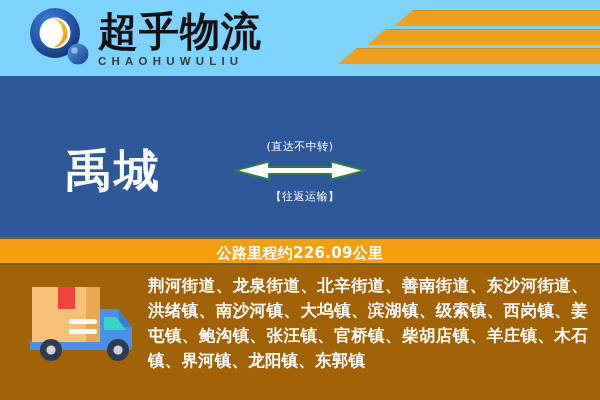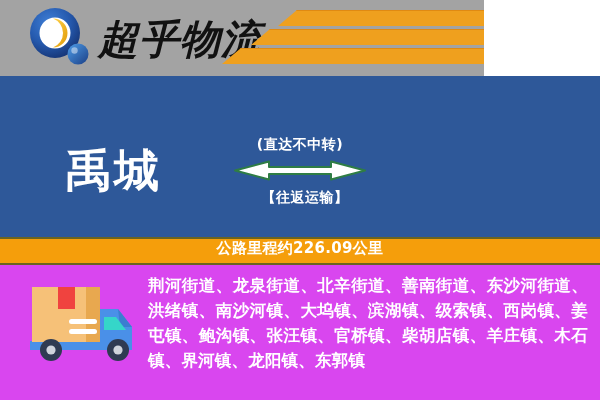--- a/index.html
+++ b/index.html
@@ -15,23 +15,22 @@
     overflow: hidden;
     font-family: "Liberation Sans", "DejaVu Sans", sans-serif;
     background: #ffffff;
     user-select: none;
   }
 
   
   .header {
     position: absolute;
     left: 0; top: 0;
-    width: 484px; height: 76px;
-    background: #a3a3a3;
-    font-style: italic;
+    width: 600px; height: 76px;
+    background: #7dd3fc;
   }
   .logo-group {
     position: absolute;
     left: 26px; top: 6px;
     display: flex;
     align-items: center;
   }
   .logo-mark {
     position: relative;
     width: 66px; height: 64px;
@@ -106,62 +105,62 @@
     left: 50%;
     top: 50%;
     transform: translate(-50%, -50%);
     width: 200px;
     display: flex;
     flex-direction: column;
     align-items: center;
   }
   .note-top, .note-bottom {
     font-family: "DejaVu Sans", "Liberation Sans", sans-serif;
-    font-size: 14px;
-    font-weight: 700;
+    font-size: 11px;
+    font-weight: 400;
     color: #ffffff;
     white-space: nowrap;
     letter-spacing: 0.5px;
   }
   .note-top { margin-bottom: 2px; }
   .note-bottom { margin-top: 3px; margin-left: 10px; }
   .arrow-wrap { width: 142px; height: 30px; }
   .arrow-wrap svg { display: block; width: 142px; height: 30px; }
 
   
   .infobar {
     position: absolute;
     left: 0; top: 237px;
     width: 600px; height: 28px;
     background: #f59e0b;
     border-top: 2px solid #6b6420;
     border-bottom: 2px solid #6b6420;
     box-sizing: border-box;
     display: flex;
-    align-items: flex-start;
+    align-items: flex-end;
     justify-content: center;
   }
   .infobar-inner {
     display: flex;
     align-items: baseline;
     gap: 14px;
     font-family: "DejaVu Sans", "Liberation Sans", sans-serif;
     font-size: 15px;
     font-weight: 700;
     color: #ffffff;
     white-space: nowrap;
     letter-spacing: 0.3px;
   }
 
   
   .areas {
     position: absolute;
     left: 0; top: 265px;
     width: 600px; height: 135px;
-    background: #d946ef;
+    background: #a16207;
   }
   .truck {
     position: absolute;
     left: 14px; top: 14px;
     width: 124px; height: 88px;
   }
   .truck svg { display: block; }
   .areas-text {
     position: absolute;
     left: 148px; top: 8px;
@@ -203,20 +202,21 @@
           </defs>
           <circle cx="29" cy="27" r="25" fill="url(#ringGrad)"></circle>
           <circle cx="29" cy="27" r="15.5" fill="#ffffff"></circle>
           <path d="M27 12.5 A15.5 15.5 0 0 1 27 41.5 A12.2 12.2 0 0 0 27 12.5 Z" fill="url(#moonGrad)"></path>
           <circle cx="52" cy="48" r="10.5" fill="url(#dotGrad)"></circle>
           <circle cx="48.5" cy="44.5" r="3.2" fill="#ffffff" opacity="0.45"></circle>
         </svg>
       </div>
       <div class="logo-text-wrap">
         <div class="brand-cn">超乎物流</div>
+        <div class="brand-en">CHAOHUWULIU</div>
       </div>
     </div>
 
     <div class="stripes">
       <div class="stripe s1"></div>
       <div class="stripe s2"></div>
       <div class="stripe s3"></div>
     </div>
   </div>
 

